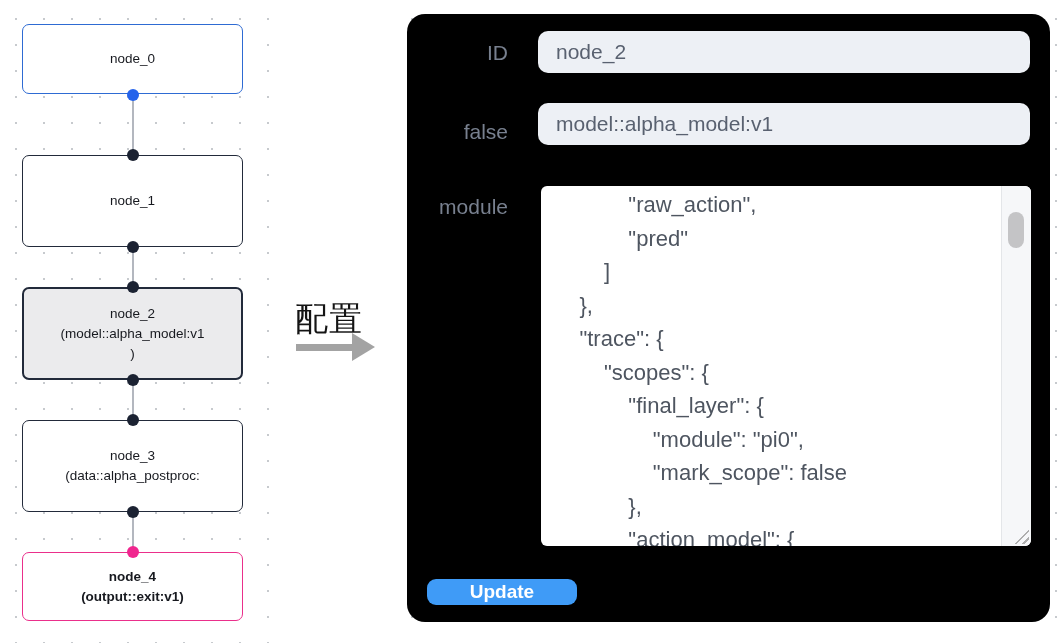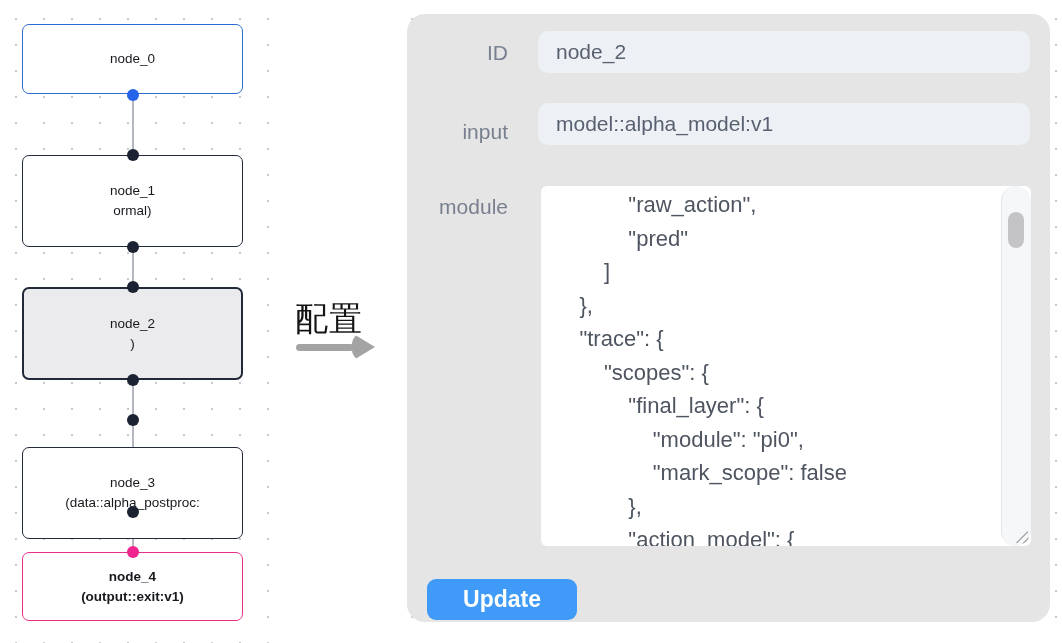--- a/index.html
+++ b/index.html
@@ -1,15 +1,15 @@
 <!DOCTYPE html>
 <html><head>
 <meta charset="utf-8">
 <style>
-  * { margin: 0; padding: 0; box-sizing: border-box; border-radius: 17px; }
+  * { margin: 0; padding: 0; box-sizing: border-box; }
   html, body {
     width: 1062px; height: 643px;
     background: #ffffff;
     font-family: "Liberation Sans", sans-serif;
     overflow: hidden;
     position: relative;
   }
   .stage { position: absolute; inset: 0; width: 1062px; height: 643px; }
 
   
@@ -27,21 +27,21 @@
     position: absolute; left: 22px; width: 221px;
     background: #ffffff; border: 1.5px solid #222a3a; border-radius: 7px;
     display: flex; flex-direction: column; justify-content: center; align-items: center;
     z-index: 1; text-align: center;
     font-size: 13.5px; line-height: 20px; color: #17191f;
   }
   .node .nline { width: 100%; white-space: nowrap; }
   .node-0 { top: 24px;  height: 70px; border-color: #2e6bd3; }
   .node-1 { top: 155px; height: 92px; }
   .node-2 { top: 287px; height: 93px; background: #ebebed; border-width: 2px; }
-  .node-3 { top: 420px; height: 92px; margin-top: 27px; }
+  .node-3 { top: 420px; height: 92px; }
   .node-4 { top: 552px; height: 69px; border-color: #ea2f8b; font-weight: bold; }
   .handle {
     position: absolute; left: 127px; width: 12px; height: 12px;
     border-radius: 50%; background: #1b2232; z-index: 2;
   }
   .h-blue { background: #2563eb; }
   .h-pink { background: #f0268f; }
 
   
   .transfer-label {
@@ -61,21 +61,21 @@
 
   
   .right-canvas { position: absolute; left: 390px; top: 0; width: 672px; height: 643px; }
   .right-canvas::before {
     content: ""; position: absolute; left: 0; top: 0; right: 0; height: 622px;
     background-image: radial-gradient(circle, #c7cace 1.3px, transparent 1.5px);
     background-size: 28px 26px; background-position: 8px 6px;
   }
   .config-panel {
     position: absolute; left: 17px; top: 14px; width: 643px; height: 608px;
-    background: #e5e5e5; border-radius: 18px; overflow: hidden;
+    background: #000000; border-radius: 18px; overflow: hidden;
   }
   .field-label {
     position: absolute; left: 0; width: 101px; text-align: right;
     color: #78808f; font-size: 21px;
   }
   .lbl-id     { top: 27px; }
   .lbl-type   { top: 106px; }
   .lbl-config { top: 181px; }
   .text-field {
     position: absolute; left: 131px; width: 492px; height: 42px;
@@ -104,49 +104,49 @@
     background: #c4c4c6; border-radius: 8px;
   }
   .resize-grip {
     position: absolute; right: 2px; bottom: 2px; width: 17px; height: 17px;
     background: repeating-linear-gradient(-45deg,
       transparent, transparent 3.5px, #aeaeae 3.5px, #aeaeae 5px);
     clip-path: polygon(100% 0, 100% 100%, 0 100%);
     cursor: nwse-resize;
   }
   .update-button {
-    position: absolute; left: 20px; top: 565px; width: 150px; height: 41px;
+    position: absolute; left: 20px; top: 565px; width: 150px; height: 26px;
     background: #3f9bf7; border: none; border-radius: 9px;
-    color: #ffffff; font-size: 23px; font-weight: bold;
+    color: #ffffff; font-size: 19px; font-weight: bold;
     font-family: "Liberation Sans", sans-serif;
     cursor: pointer;
   }
 </style>
 </head>
 <body>
 
 <div class="stage">
 
   <div class="flow-canvas">
     <div class="edge-line"></div>
 
     <div class="node node-0">
       <div class="nline">node_0</div>
     </div>
     <div class="handle h-blue" style="top:89px"></div>
 
     <div class="node node-1">
       <div class="nline">node_1</div>
-      <div class="nline">ormal)</div>
     </div>
     <div class="handle" style="top:149px"></div>
     <div class="handle" style="top:241px"></div>
 
     <div class="node node-2">
       <div class="nline">node_2</div>
+      <div class="nline">(model::alpha_model:v1</div>
       <div class="nline">)</div>
     </div>
     <div class="handle" style="top:281px"></div>
     <div class="handle" style="top:374px"></div>
 
     <div class="node node-3">
       <div class="nline">node_3</div>
       <div class="nline">(data::alpha_postproc:</div>
     </div>
     <div class="handle" style="top:414px"></div>
@@ -162,21 +162,21 @@
   <div class="transfer-label">配置</div>
   <div class="arrow-shaft"></div>
   <div class="arrow-head"></div>
 
   <div class="right-canvas">
     <div class="config-panel">
 
       <div class="field-label lbl-id">ID</div>
       <input class="text-field fld-id" type="text" value="node_2" style="">
 
-      <div class="field-label lbl-type">input</div>
+      <div class="field-label lbl-type">false</div>
       <input class="text-field fld-type" type="text" value="model::alpha_model:v1" style="">
 
       <div class="field-label lbl-config">module</div>
       <div class="config-box">
         <div class="config-text">            "raw_action",
             "pred"
         ]
     },
     "trace": {
         "scopes": {

